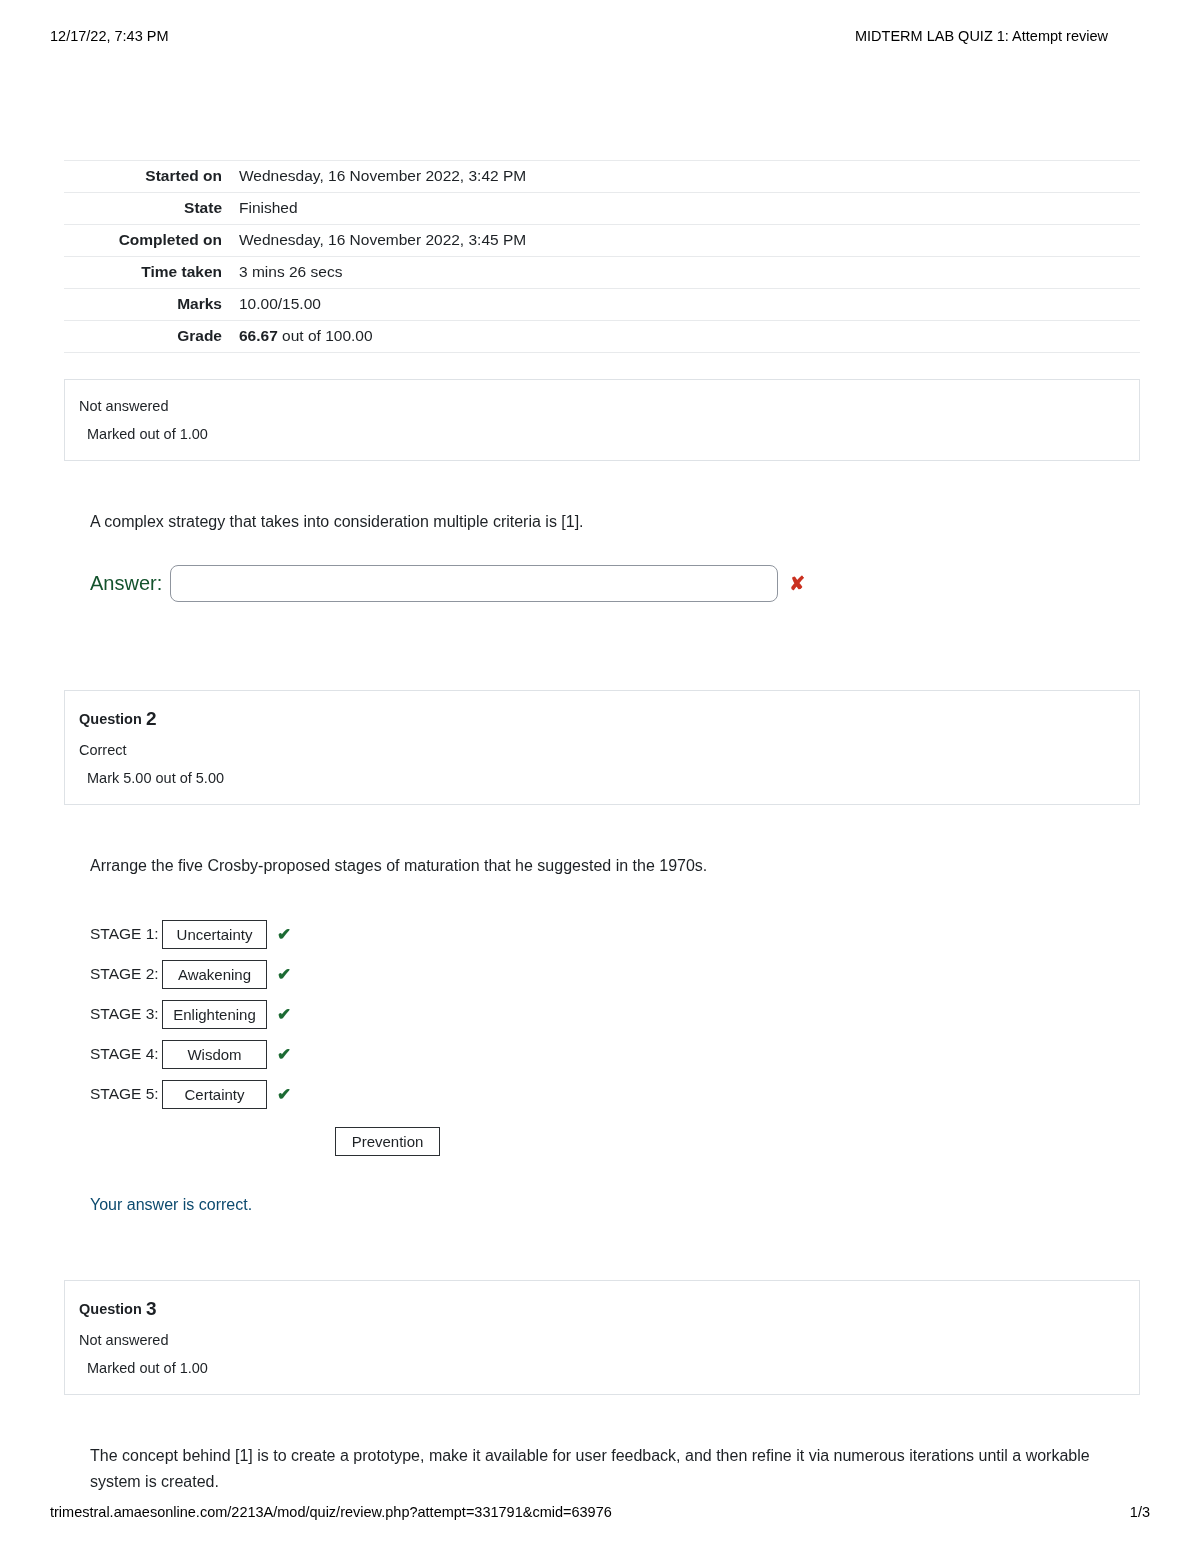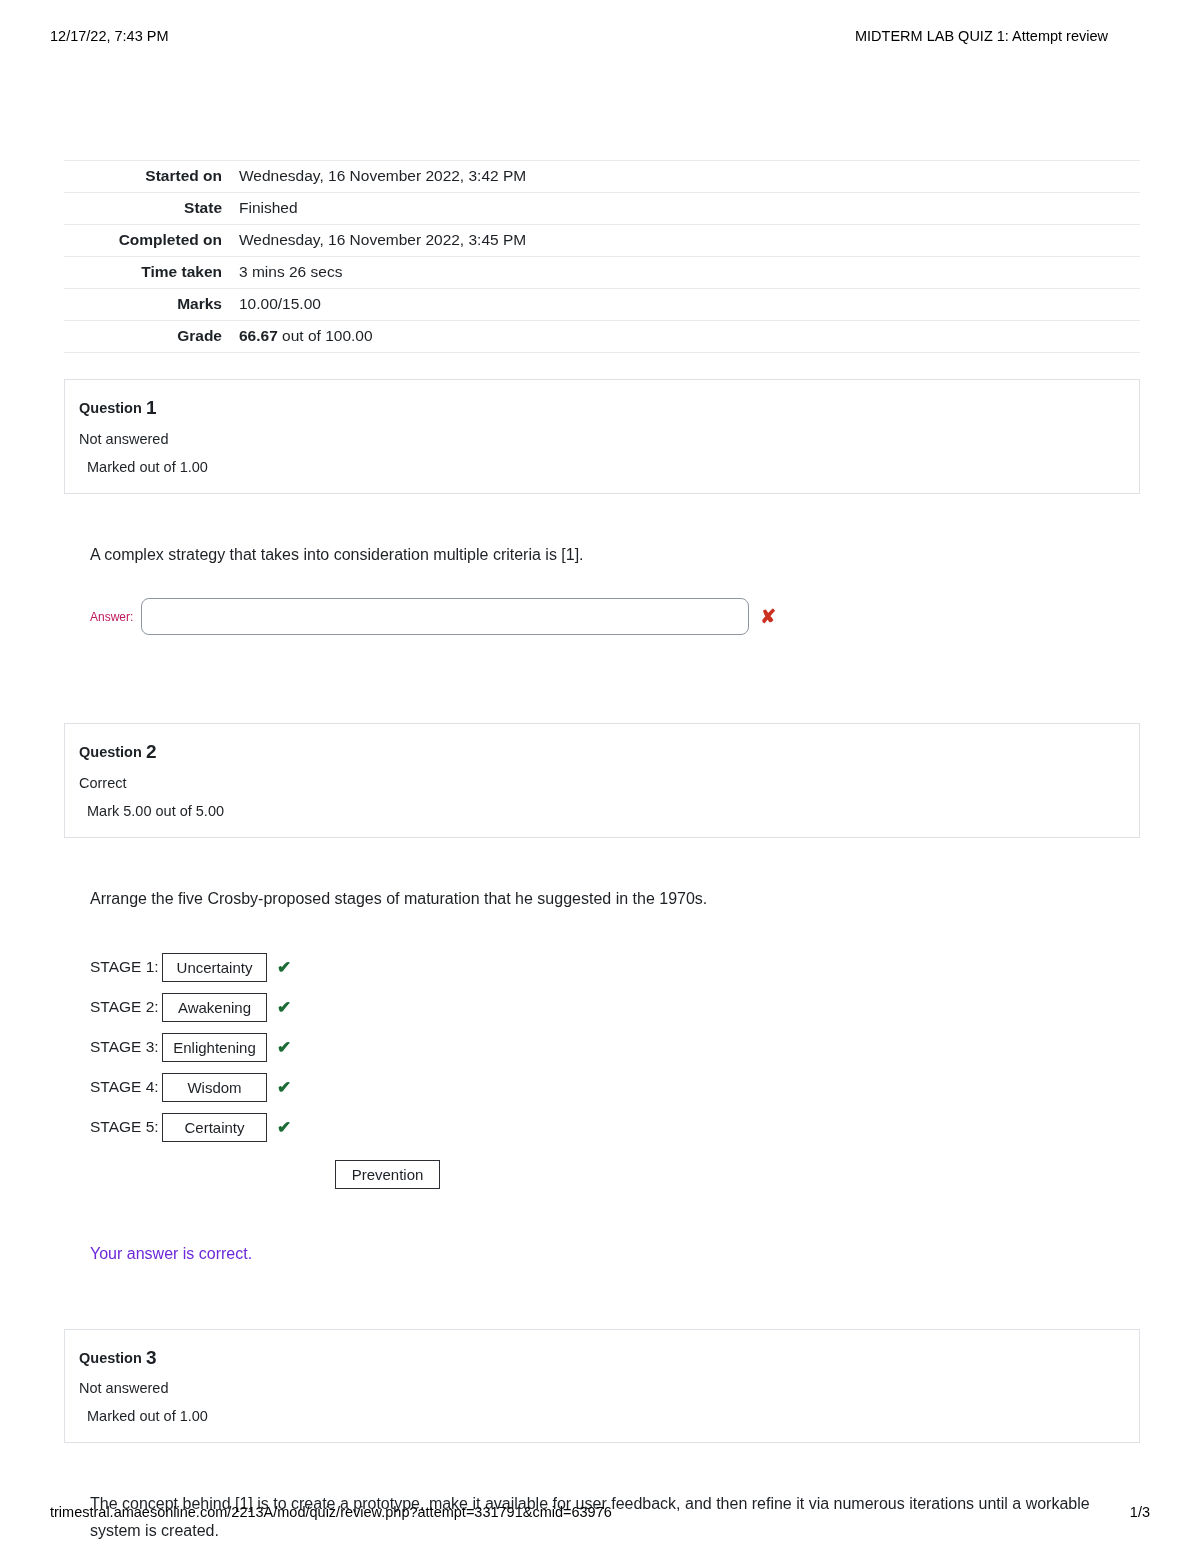--- a/index.html
+++ b/index.html
@@ -146,22 +146,22 @@
     margin-top: 48px;
   }
 
   
   .answer-row {
     display: flex;
     align-items: center;
     margin-top: 30px;
   }
   .answer-label {
-    font-size: 12px;
-    color: #be185d;
+    font-size: 20px;
+    color: #14532d;
     margin-right: 8px;
     white-space: nowrap;
   }
   .answer-input {
     width: 608px;
     height: 37px;
     border: 1px solid #8f959e;
     border-radius: 8px;
     background: #ffffff;
     box-sizing: border-box;
@@ -228,23 +228,23 @@
     display: flex;
     align-items: center;
     justify-content: center;
     font-size: 15px;
     color: #1d2125;
     box-sizing: border-box;
     white-space: nowrap;
   }
 
   .feedback {
-    margin-top: 56px;
+    margin-top: 40px;
     font-size: 16px;
-    color: #6d28d9;
+    color: #0c4a6e;
   }
 </style>
 </head>
 <body>
 
 <div class="print-header">
   <span class="ph-left">12/17/22, 7:43 PM</span>
   <span class="ph-center">MIDTERM LAB QUIZ 1: Attempt review</span>
 </div>
 
@@ -274,21 +274,20 @@
       </tr>
       <tr>
         <th>Grade</th>
         <td><b>66.67</b><span> out of 100.00</span></td>
       </tr>
     </tbody>
   </table>
 
   <div class="question-wrap">
     <div class="question-info">
-      <div class="q-no"><span>Question</span> <span class="q-num">1</span></div>
       <div class="q-state">Not answered</div>
       <div class="q-grade">Marked out of 1.00</div>
     </div>
     <div class="question-body">
       <div class="qtext">A complex strategy that takes into consideration multiple criteria is [1].</div>
       <div class="answer-row">
         <span class="answer-label">Answer:</span>
         <input class="answer-input" type="text" value="" style="">
         <span class="mark-icon incorrect">✘</span>
       </div>

